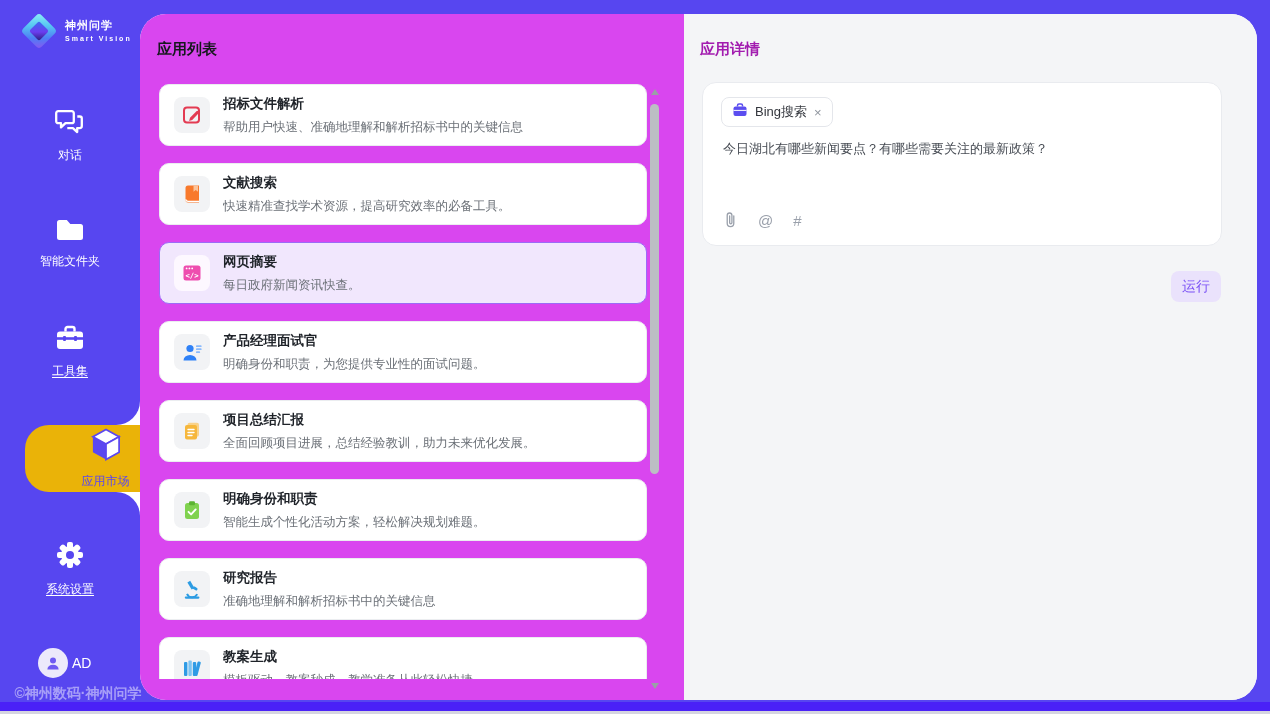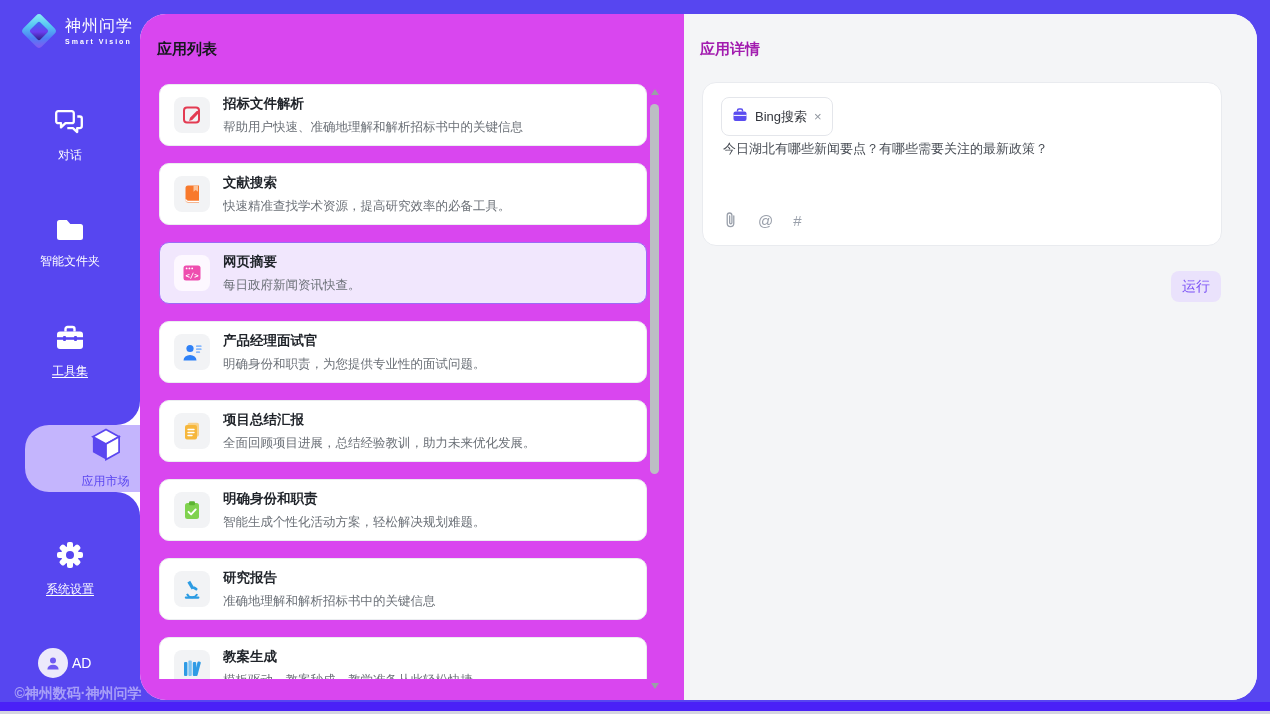--- a/index.html
+++ b/index.html
@@ -15,31 +15,31 @@
   .sidebar { position:absolute; left:0; top:0; width:140px; height:714px; color:#fff; }
   .brand { position:absolute; left:20px; top:12px; display:flex; align-items:center; gap:7px; }
   .brand-diamond { position:relative; width:38px; height:38px; }
   .brand-diamond .outer { position:absolute; left:6px; top:6px; width:26px; height:26px;
     transform:rotate(45deg); border-radius:4px;
     background:linear-gradient(135deg,#8ff0f7 0%,#57c7f2 35%,#4f7df5 70%,#8b55f0 100%); }
   .brand-diamond .inner { position:absolute; left:12px; top:12px; width:14px; height:14px;
     transform:rotate(45deg); border-radius:2px;
     background:linear-gradient(135deg,#3a6cf0 0%,#6a3df0 55%,#2b1d7a 100%); }
   .brand-text { line-height:1; }
-  .brand-name { font-size:16px; font-weight:normal; letter-spacing:1px;text-align:center; }
+  .brand-name { font-size:11px; font-weight:bold; letter-spacing:1px; }
   .brand-sub  { font-size:7px; letter-spacing:2px; margin-top:4px; font-weight:600; }
 
   .nav-item { position:absolute; left:0; width:140px; display:flex; flex-direction:column;
     align-items:center; gap:7px; cursor:pointer; }
   .nav-label { font-size:12px; color:#fff; }
   .nav-label.u { text-decoration:underline; text-underline-offset:2px; }
 
   
   .nav-active { position:absolute; left:25px; top:425px; width:115px; height:67px;
-    background:#c4b5fd; border-radius:24px 0 0 24px; display:flex; flex-direction:column;
+    background:#eab308; border-radius:24px 0 0 24px; display:flex; flex-direction:column;
     align-items:center; justify-content:center; gap:8px; cursor:pointer;padding-left:46px; }
   .nav-active .nav-label { color:#5b47f0; }
   .corner { position:absolute; left:116px; width:24px; height:24px; background:#fff; }
   .corner.top { top:401px; }
   .corner.bottom { top:492px; }
   .corner > div { width:100%; height:100%; background:#5746f0; }
   .corner.top > div { border-bottom-right-radius:24px; }
   .corner.bottom > div { border-top-right-radius:24px; }
 
   .user-row { position:absolute; left:38px; top:648px; display:flex; align-items:center;
@@ -79,21 +79,21 @@
   .tri-down { width:0; height:0; border-left:4px solid transparent; border-right:4px solid transparent;
     border-top:6px solid #9aa0a6; }
   .scroll-thumb { position:absolute; left:1px; top:20px; width:9px; height:370px;
     background:#bcbec4; border-radius:5px; cursor:pointer; }
 
   
   .detail-panel { position:absolute; left:544px; top:0; width:573px; height:100%; background:#f4f5f7; }
   .detail-title { position:absolute; left:16px; top:26px; font-size:15px; font-weight:bold; color:#a21caf; }
   .prompt-card { position:absolute; left:18px; top:68px; width:520px; height:164px;
     background:#fff; border:1px solid #e9ebef; border-radius:14px; }
-  .tool-chip { position:absolute; left:18px; top:14px; height:39px; display:inline-flex;
+  .tool-chip { position:absolute; left:18px; top:14px; height:30px; display:inline-flex;
     align-items:center; gap:7px; padding:0 10px; border:1px solid #e4e6eb; border-radius:8px;
     background:#fff; cursor:pointer; }
   .chip-label { font-size:13px; color:#33363d; }
   .chip-close { font-size:13px; color:#8f959e; cursor:pointer; line-height:1; }
   .prompt-text { position:absolute; left:20px; top:56px; width:480px; font-size:13px;
     color:#474c54; line-height:1.5; cursor:text; }
   .prompt-tools { position:absolute; left:20px; bottom:16px; display:flex; align-items:center; gap:20px; }
   .ptool { color:#9aa0ab; font-size:15px; cursor:pointer; display:flex; align-items:center; }
   .run-btn { position:absolute; left:487px; top:257px; width:50px; height:31px;
     background:#eae2fc; color:#7b52f5; font-size:14px; border:none; border-radius:8px;

